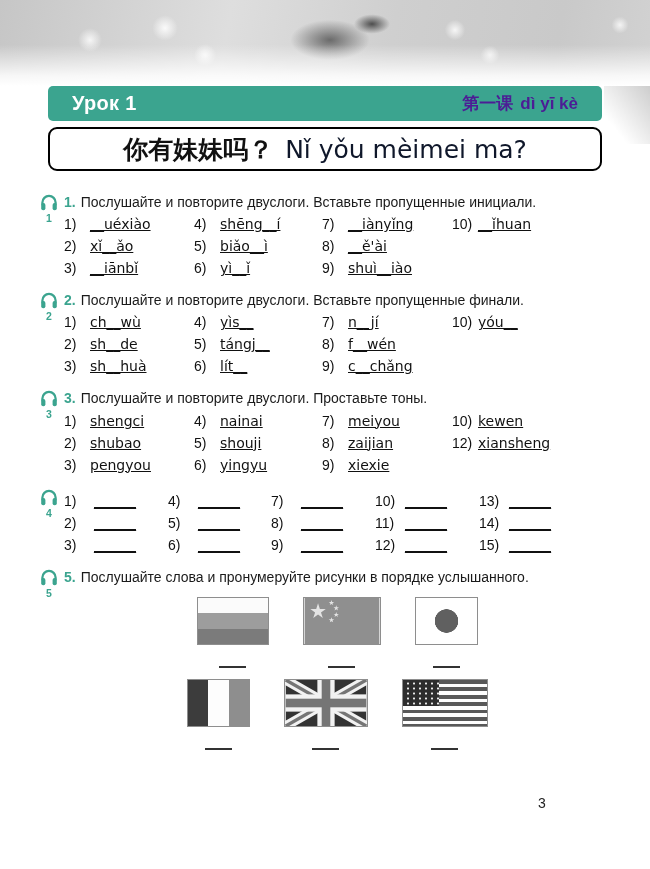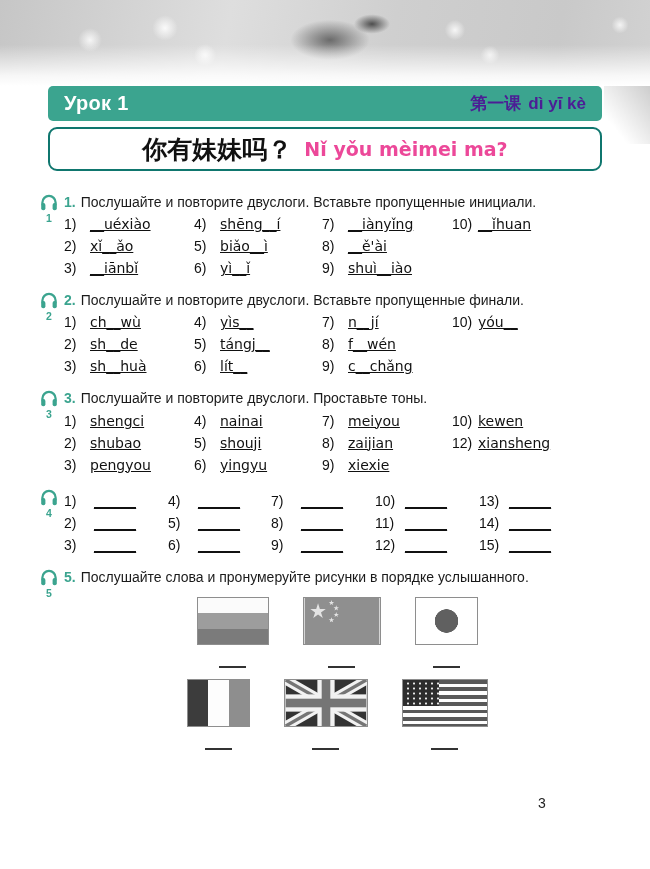--- a/index.html
+++ b/index.html
@@ -18,29 +18,29 @@
       radial-gradient(circle 12px at 455px 30px, rgba(250,250,250,.92), rgba(250,250,250,0) 85%),
       radial-gradient(circle 11px at 490px 55px, rgba(246,246,246,.85), rgba(246,246,246,0) 85%),
       radial-gradient(circle 10px at 620px 25px, rgba(248,248,248,.9), rgba(248,248,248,0) 85%),
       linear-gradient(100deg,#c6c6c6,#dedede 35%,#cfcfcf 60%,#c9c9c9 85%,#d2d2d2);}
   .hero-tail{position:absolute;right:0;top:86px;width:46px;height:58px;
       background:linear-gradient(to bottom left,#cdcdcd 0%,rgba(205,205,205,0) 75%);}
 
   
   .banner{margin:0 48px;height:35px;background:#3BA48F;border-radius:5px;
       display:flex;align-items:center;justify-content:space-between;
-      padding:0 16px;box-sizing:border-box;}
+      padding:0 24px;box-sizing:border-box;}
   .lesson{color:#fff;font-weight:bold;font-size:20px;letter-spacing:.3px;}
   .lesson-cn{color:#4c1d95;font-size:17px;font-weight:bold;display:flex;gap:7px;align-items:center;}
 
   
-  .title-box{margin:6px 48px 0;border:2px solid #0f766e;border-radius:9px;height:40px;
+  .title-box{margin:6px 48px 0;border:2px solid #000000;border-radius:9px;height:40px;
       display:flex;align-items:center;justify-content:center;gap:12px;background:#fff;}
   .title-cn{font-family:"DejaVu Serif",serif;font-size:25px;font-weight:bold;color:#111;}
-  .title-py{color:#ec4899;font-weight:bold;font-size:19px;font-family:"DejaVu Sans",sans-serif;}
+  .title-py{color:#0f172a;font-weight:normal;font-size:25px;font-family:"DejaVu Sans",sans-serif;}
 
   
   .content{padding:13px 40px 0 40px;}
   .ex{display:flex;margin-top:9px;}
   .ex-icon{flex:0 0 24px;padding-top:1px;}
   .audio-num{color:#3BA48F;font-size:10.5px;font-weight:bold;width:18px;text-align:center;margin-top:-3px;}
   .ex-body{flex:1;min-width:0;}
   .ex-head{font-size:14px;line-height:1.3;text-align:justify;color:#1a1a1a;}
   .ex-num{color:#3BA48F;font-weight:bold;margin-right:5px;}
   .items{display:grid;grid-auto-flow:column;grid-template-rows:repeat(3,22px);margin-top:5px;align-items:baseline;}

